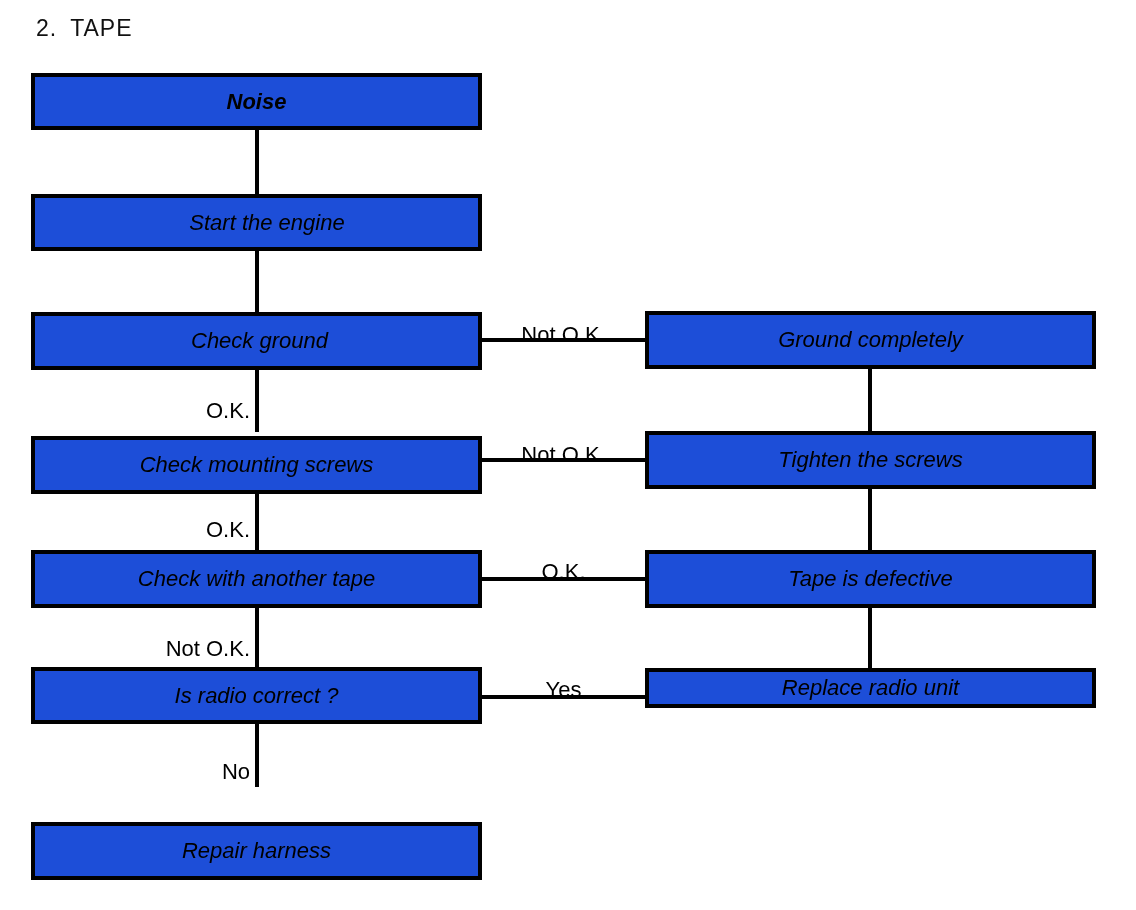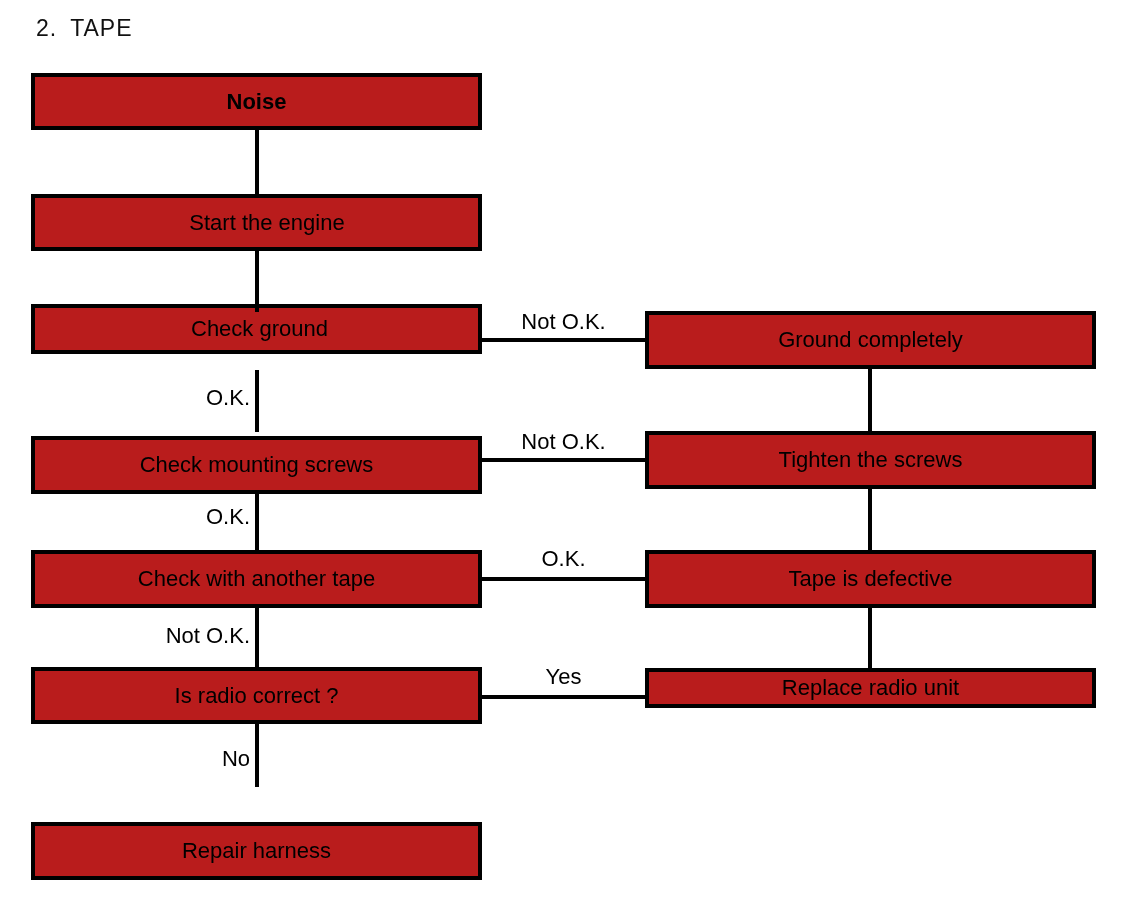--- a/index.html
+++ b/index.html
@@ -23,47 +23,49 @@
     font-size: 23px;
     font-weight: 500;
     letter-spacing: 1px;
     word-spacing: 6px;
     color: #111111;
   }
   .node {
     position: absolute;
     box-sizing: border-box;
     border: 4px solid #000000;
-    background: #b91c1c;
+    background: #1d4ed8;
     display: flex;
     align-items: center;
     justify-content: center;
     font-size: 22px;
     line-height: 1;
     text-align: center;
+    font-style: italic;
   }
   .node.col-left  { left: 31px;  width: 451px; }
   .node.col-right { left: 645px; width: 451px; }
   .node.bold { font-weight: bold; }
   .vline {
     position: absolute;
     width: 4px;
     background: #000000;
   }
   .hline {
     position: absolute;
     height: 4px;
     background: #000000;
   }
   .edge-label {
     position: absolute;
     font-size: 22px;
     line-height: 1;
     white-space: nowrap;
     color: #000000;
+    margin-top: 13px;
   }
   .edge-label.down {
     left: 0;
     width: 250px;
     text-align: right;
   }
   .edge-label.side {
     left: 482px;
     width: 163px;
     text-align: center;
@@ -71,21 +73,21 @@
 </style>
 </head>
 <body>
 
 <div class="canvas">
 
   <div class="title">2. TAPE</div>
 
   <div class="node col-left bold" style="top:73px;  height:57px;">Noise</div>
   <div class="node col-left" style="top:194px; height:57px;padding-left:21px;">Start the engine</div>
-  <div class="node col-left" style="top:304px; height:50px;padding-left:6px;">Check ground</div>
+  <div class="node col-left" style="top:312px; height:58px;padding-left:6px;">Check ground</div>
   <div class="node col-left" style="top:436px; height:58px;">Check mounting screws</div>
   <div class="node col-left" style="top:550px; height:58px;">Check with another tape</div>
   <div class="node col-left" style="top:667px; height:57px;">Is radio correct ?</div>
   <div class="node col-left" style="top:787px; height:58px;margin-top:35px;">Repair harness</div>
 
   <div class="node col-right" style="top:311px; height:58px;">Ground completely</div>
   <div class="node col-right" style="top:431px; height:58px;">Tighten the screws</div>
   <div class="node col-right" style="top:550px; height:58px;">Tape is defective</div>
   <div class="node col-right" style="top:668px; height:40px;">Replace radio unit</div>
 

